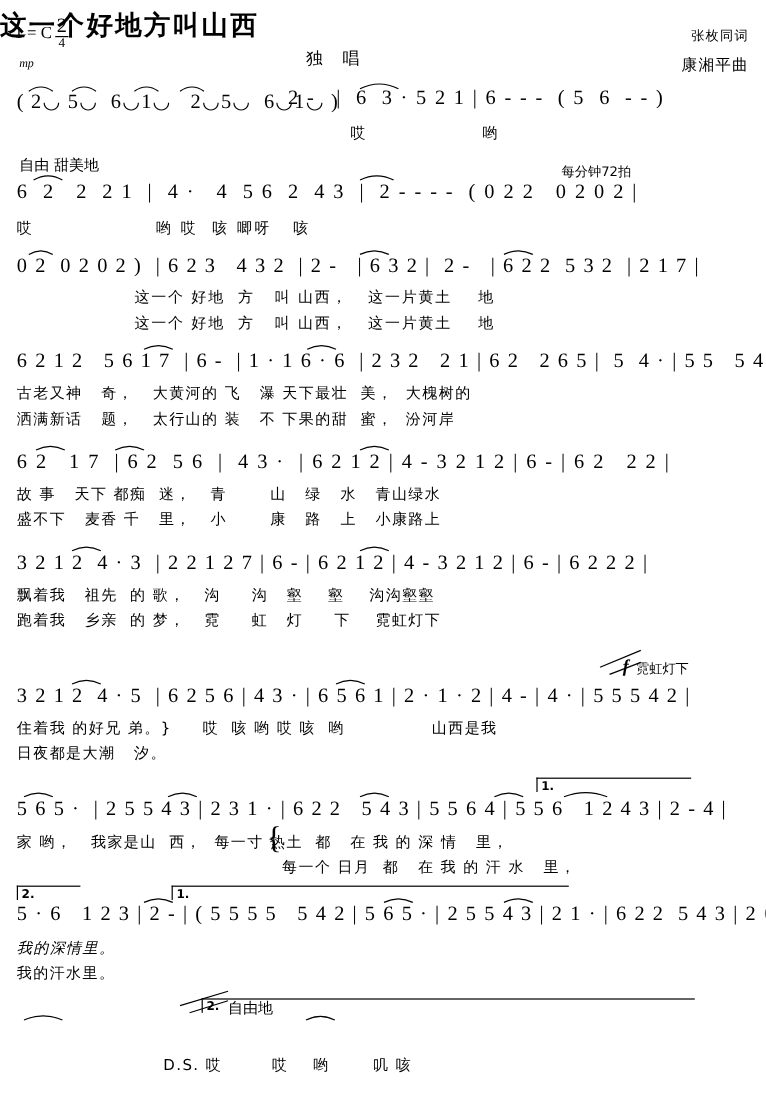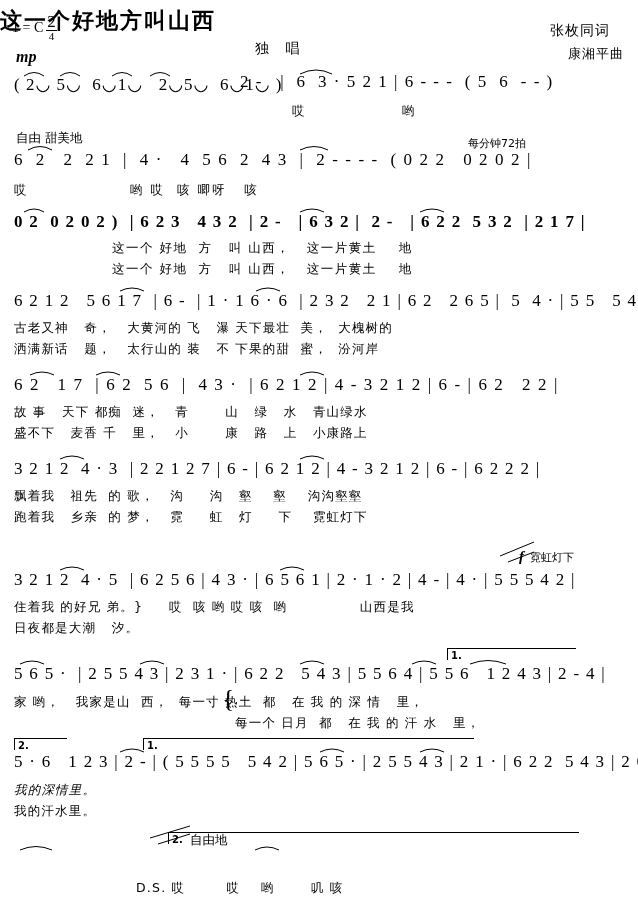--- a/index.html
+++ b/index.html
@@ -30,23 +30,23 @@
     vertical-align:middle;margin-left:3px;
     transform:translateY(-1px);
   }
   .meter .num{display:block;border-bottom:1px solid #000;padding:0 1px;}
   .meter .den{display:block;padding:0 1px;}
   .solo{
     position:absolute;left:255px;top:40px;
     font-size:14px;letter-spacing:6px;
     font-family:"DejaVu Sans",sans-serif;
   }
-  .credit1{position:absolute;right:28px;top:22px;font-size:14px;font-family:"DejaVu Sans",sans-serif;letter-spacing:1px;}
+  .credit1{position:absolute;right:14px;top:22px;font-size:11px;font-family:"DejaVu Sans",sans-serif;letter-spacing:1px;}
   .credit2{position:absolute;right:14px;top:45px;font-size:13px;font-family:"DejaVu Sans",sans-serif;letter-spacing:1px;}
-  .mp{position:absolute;left:16px;top:48px;font-size:16px;font-style:italic;font-weight:bold;font-family:"Liberation Serif",serif;}
+  .mp{position:absolute;left:16px;top:48px;font-size:10px;font-style:italic;font-weight:normal;font-family:"Liberation Serif",serif;}
 
   
   .t{position:absolute;white-space:pre;}
   .num{
     font-family:"Liberation Serif", serif;
     font-size:17px;
     letter-spacing:0px;
   }
   .lyr{
     font-family:"DejaVu Sans", sans-serif;
@@ -88,21 +88,21 @@
   <div class="t num" style="left:14px;top:74px;letter-spacing:1px;">( 2◡ 5◡  6◡1◡   2◡5◡  6◡1◡ )</div>
   <div class="t num" style="left:240px;top:72px;letter-spacing:1.5px;">2 -   |  6  3 · 5 2 1 | 6 - - -  ( 5  6  - - )</div>
   <div class="t lyr" style="left:292px;top:103px;letter-spacing:2px;">哎                哟</div>
 
   <div class="t lyr" style="left:16px;top:130px;">自由 甜美地</div>
   <div class="t small" style="left:468px;top:136px;">每分钟72拍</div>
 
   <div class="t num" style="left:14px;top:150px;letter-spacing:1.6px;">6  2   2  2 1  |  4 ·   4  5 6  2  4 3  |  2 - - - -  ( 0 2 2   0 2 0 2 |</div>
   <div class="t lyr" style="left:14px;top:182px;letter-spacing:2px;">哎                 哟 哎  咳 唧呀   咳</div>
 
-  <div class="t num" style="left:14px;top:212px;letter-spacing:1.3px;font-weight:bold;">0 2  0 2 0 2 )  | 6 2 3   4 3 2  | 2 -   | 6 3 2 |  2 -   | 6 2 2  5 3 2  | 2 1 7 |</div>
+  <div class="t num" style="left:14px;top:212px;letter-spacing:1.3px;">0 2  0 2 0 2 )  | 6 2 3   4 3 2  | 2 -   | 6 3 2 |  2 -   | 6 2 2  5 3 2  | 2 1 7 |</div>
   <div class="t lyr" style="left:112px;top:240px;letter-spacing:1.5px;">这一个 好地  方   叫 山西，   这一片黄土    地</div>
   <div class="t lyr" style="left:112px;top:261px;letter-spacing:1.5px;">这一个 好地  方   叫 山西，   这一片黄土    地</div>
 
   <div class="t num" style="left:14px;top:291px;letter-spacing:1.3px;">6 2 1 2   5 6 1 7  | 6 -  | 1 · 1 6 · 6  | 2 3 2   2 1 | 6 2   2 6 5 |  5  4 · | 5 5   5 4 5 |</div>
   <div class="t lyr" style="left:14px;top:320px;letter-spacing:1.2px;">古老又神   奇，   大黄河的 飞   瀑 天下最壮  美，  大槐树的</div>
   <div class="t lyr" style="left:14px;top:341px;letter-spacing:1.2px;">洒满新话   题，   太行山的 装   不 下果的甜  蜜，  汾河岸</div>
 
   <div class="t num" style="left:14px;top:375px;letter-spacing:1.6px;">6 2   1 7  | 6 2  5 6  |  4 3 ·  | 6 2 1 2 | 4 - 3 2 1 2 | 6 - | 6 2   2 2 |</div>
   <div class="t lyr" style="left:14px;top:404px;letter-spacing:1.2px;">故 事   天下 都痴  迷，   青       山   绿   水   青山绿水</div>
   <div class="t lyr" style="left:14px;top:425px;letter-spacing:1.2px;">盛不下   麦香 千   里，   小       康   路   上   小康路上</div>

